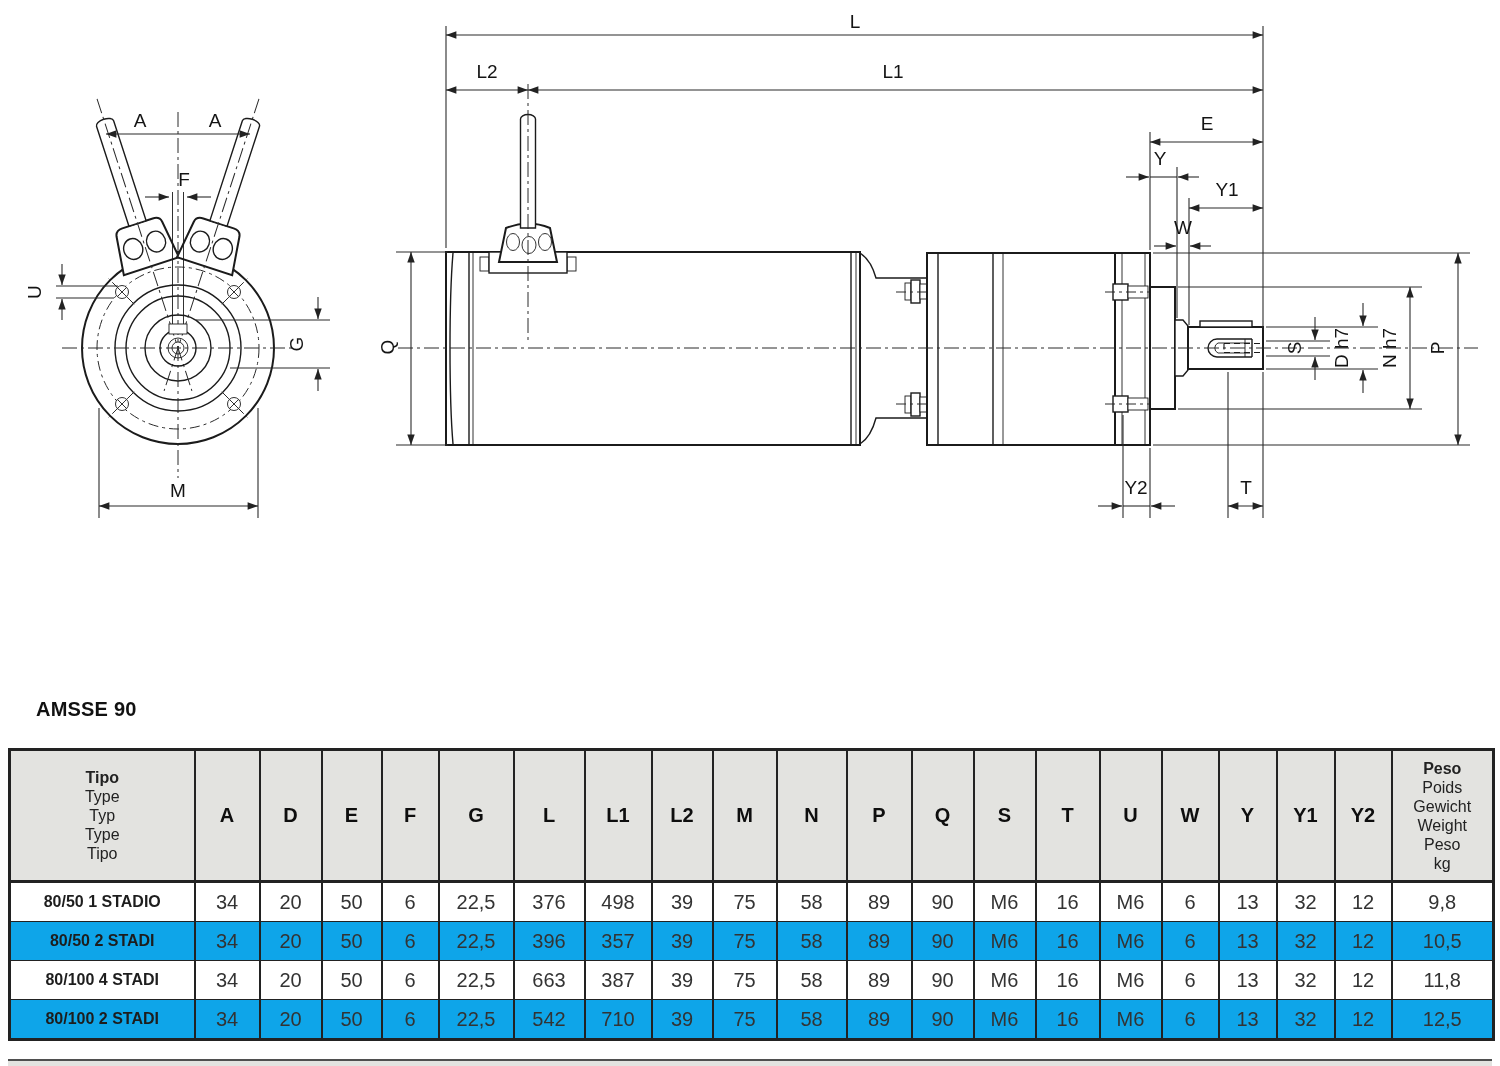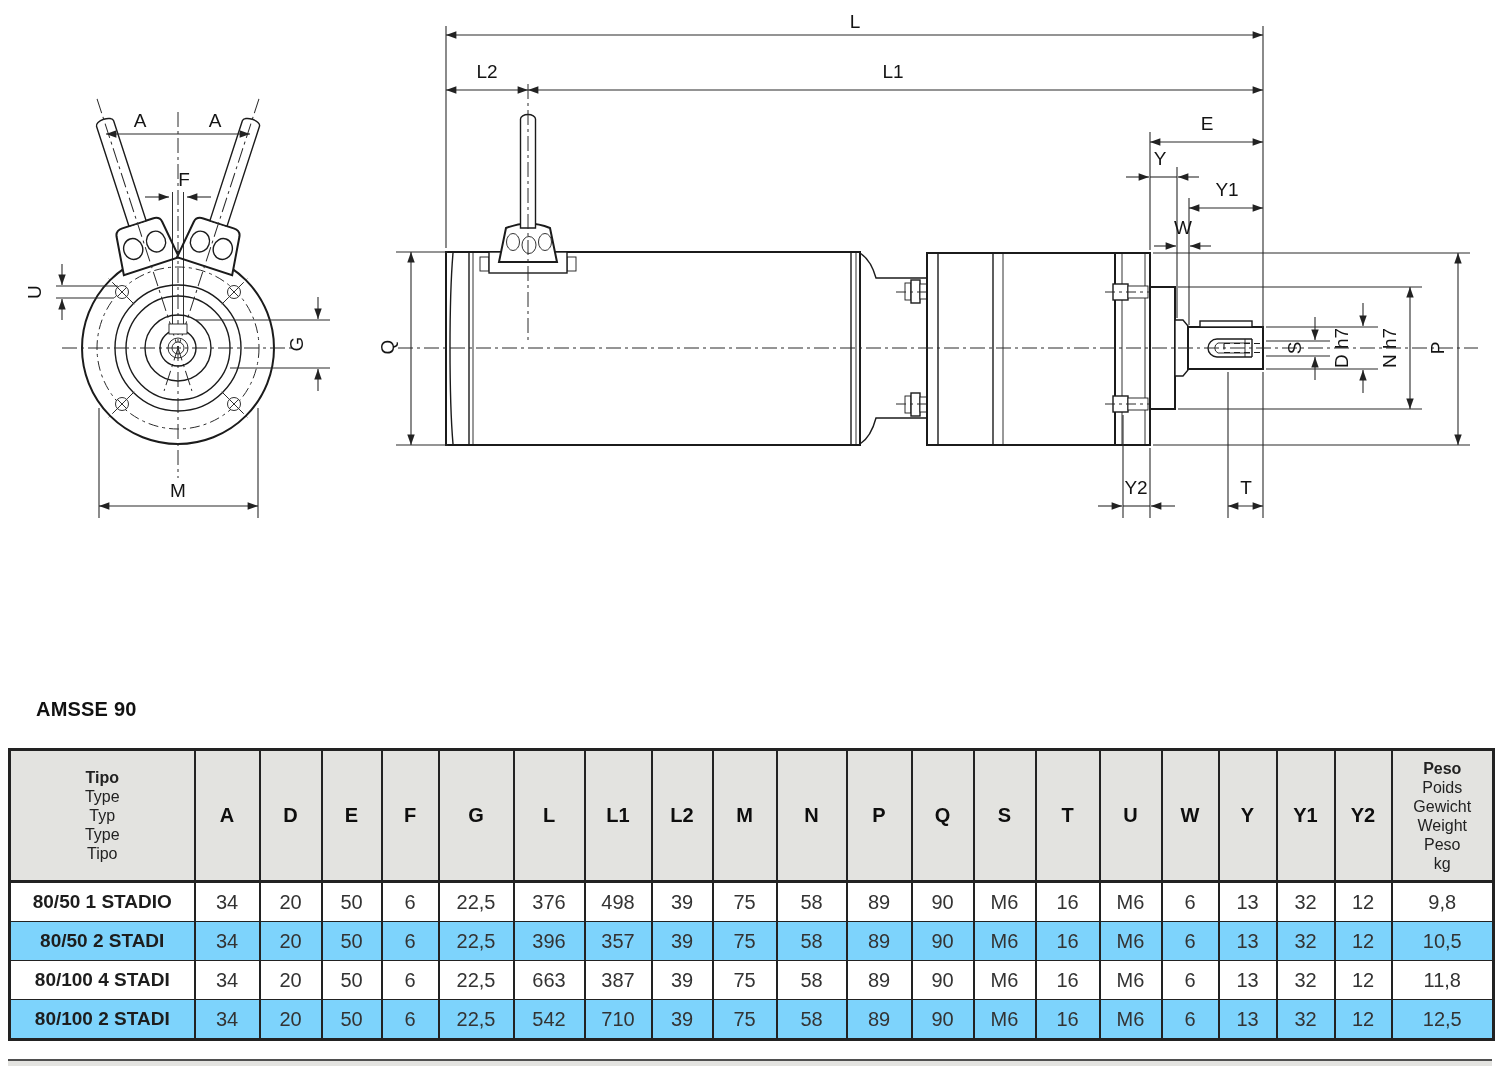--- a/index.html
+++ b/index.html
@@ -19,22 +19,22 @@
          letter-spacing:0.2px;margin-left:28px;}
   #tablewrap{position:absolute;left:8px;top:748px;}
   table{border-collapse:collapse;table-layout:fixed;width:1484px;border:3px solid #222;padding-left:24px;}
   th,td{border:2px solid #222;text-align:center;vertical-align:middle;padding:0;overflow:hidden;}
   thead th{height:129px;background:#e3e3e0;font-size:20px;font-weight:bold;color:#0e0e0e;
            border-bottom:3px solid #222;}
   thead th.multi{font-weight:normal;font-size:16px;line-height:19px;color:#222;}
   thead th.multi .b{font-weight:bold;}
   tbody td{height:38px;font-size:20px;color:#333;border-top:1px solid #222;
            border-bottom:1px solid #222;background:#fff;}
-  tbody td.tipo{font-weight:bold;color:#1d1d1d;font-size:19px;}
-  tbody tr.alt td{background:#7dd3fc;}
+  tbody td.tipo{font-weight:bold;color:#1d1d1d;font-size:16px;}
+  tbody tr.alt td{background:#0ea5e9;}
   #nextedge{position:absolute;left:8px;top:1059px;width:1484px;height:7px;
             background:#e3e3e0;border-top:2px solid #4f4f4f;}
 </style>
 </head>
 <body>
 
 <div id="page">
 
   <svg id="drawing" width="1500" height="690" viewBox="0 0 1500 690">
     <defs>

